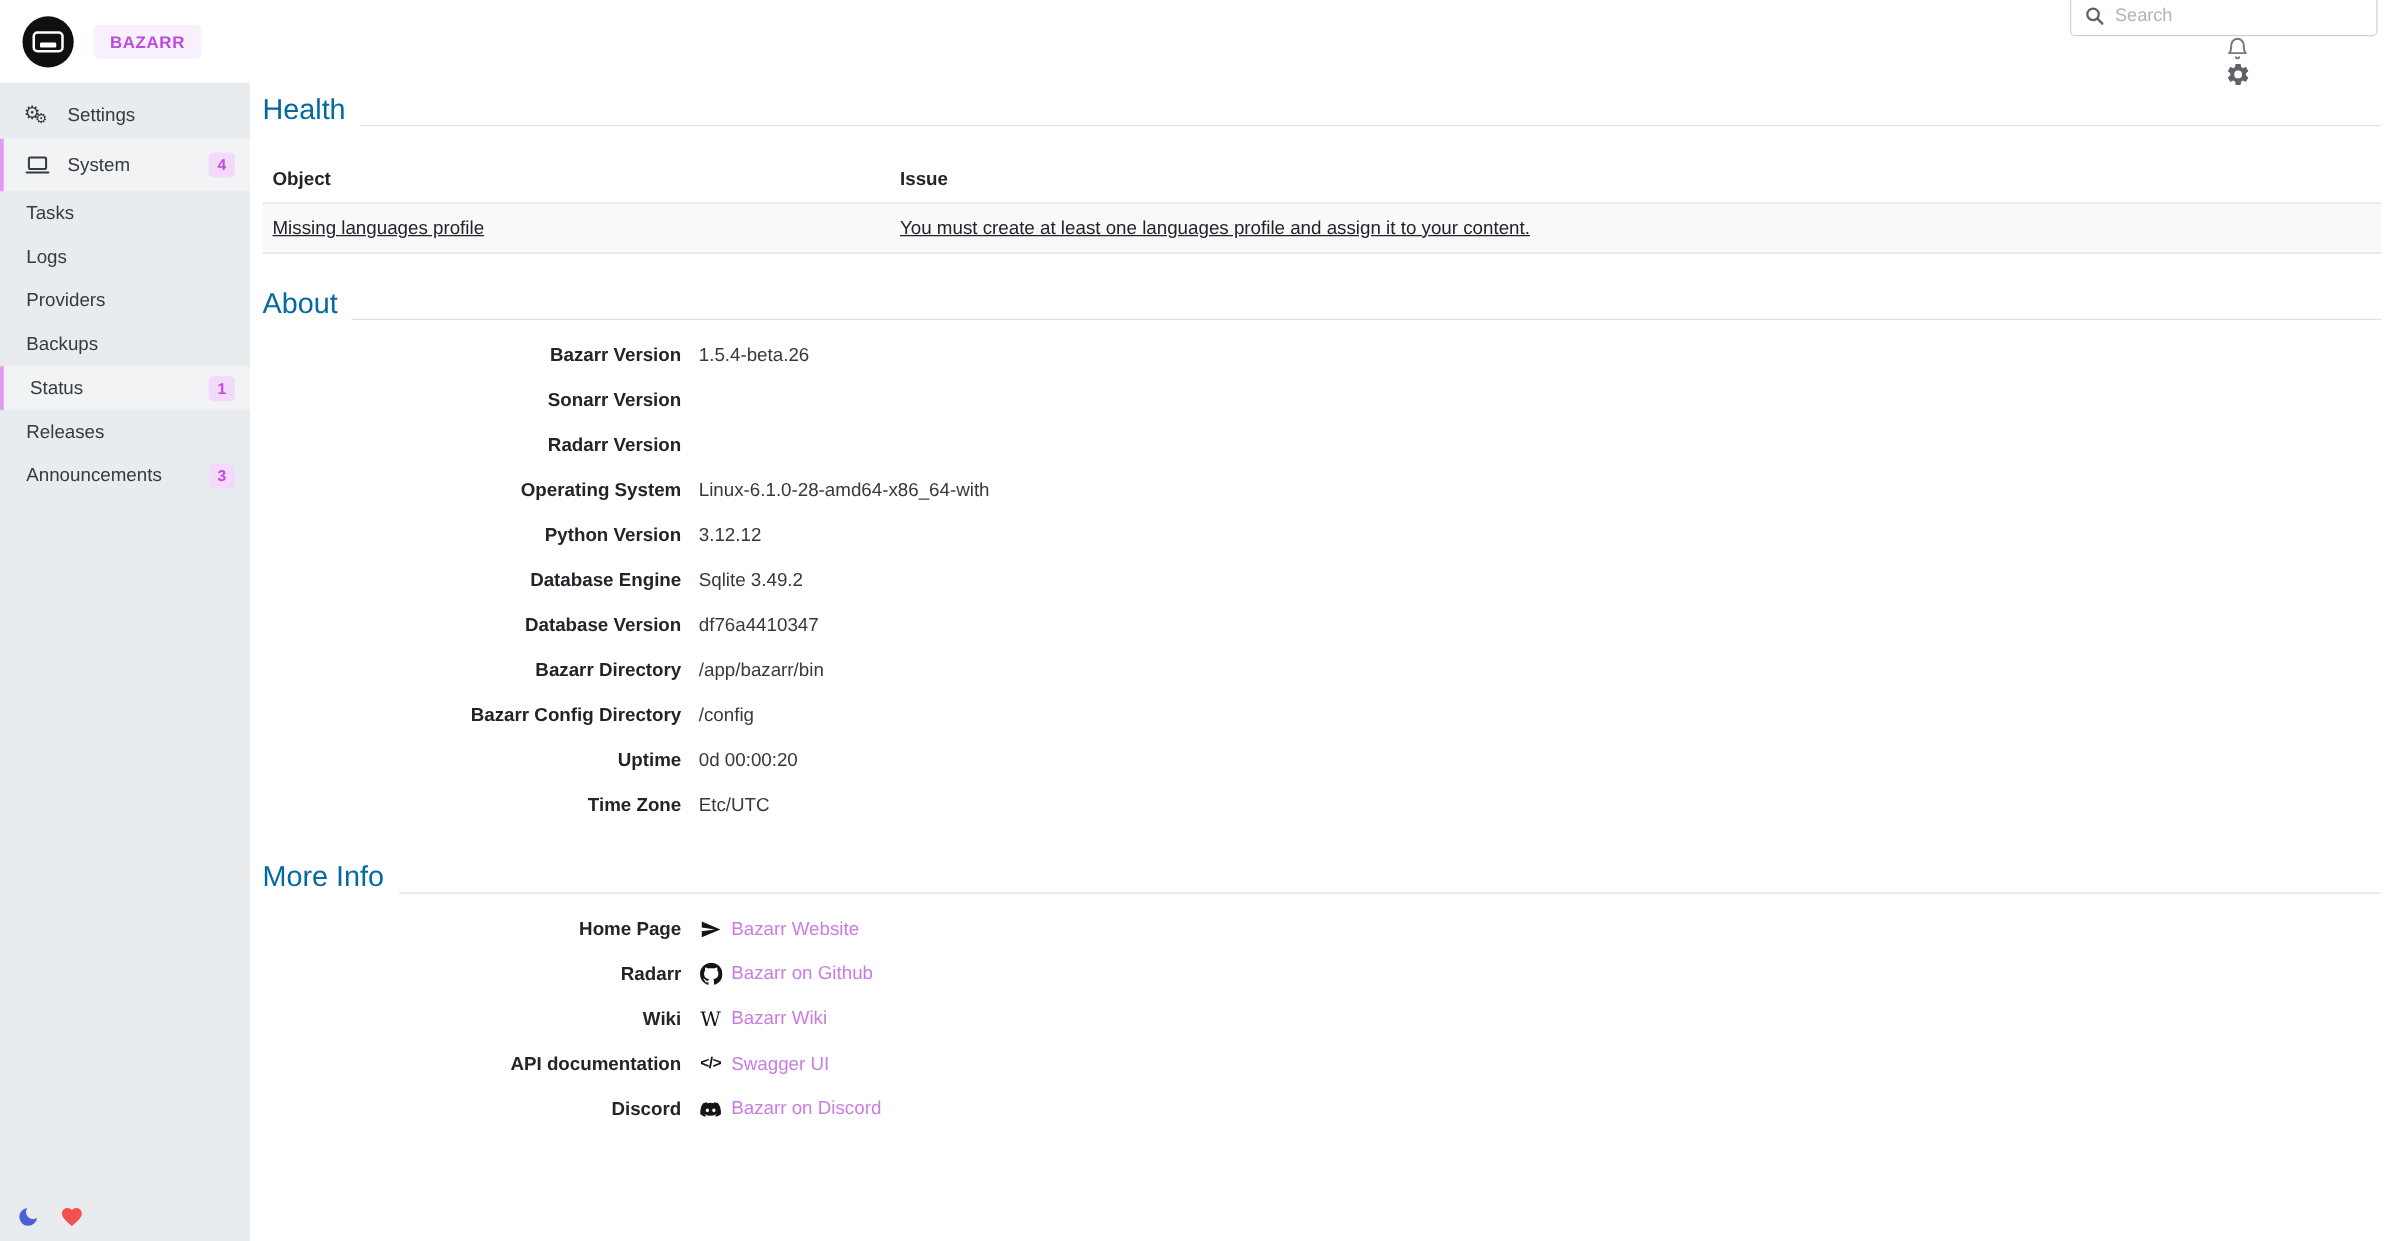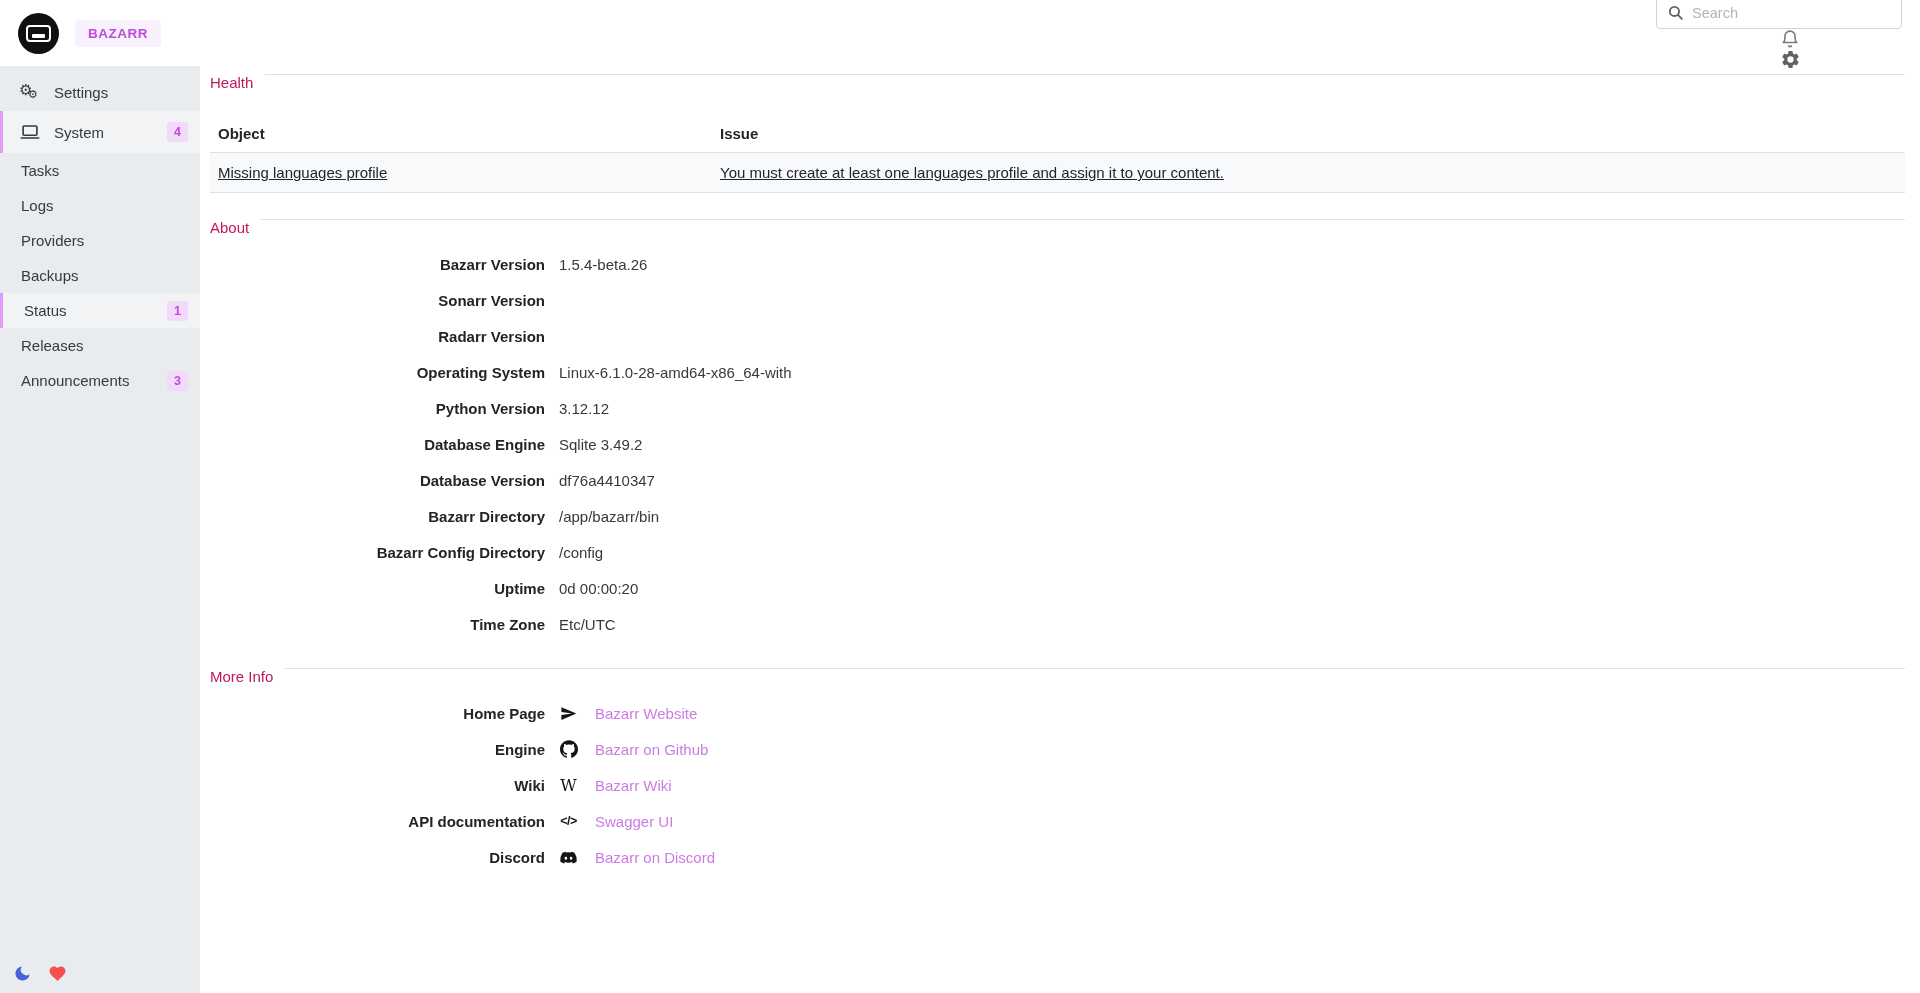--- a/index.html
+++ b/index.html
@@ -79,21 +79,21 @@
     position: absolute; bottom: 10px; left: 13px;
     display: flex; align-items: center; gap: 16px;
   }
 
   
   .main {
     position: absolute; top: 66px; left: 200px; right: 0; bottom: 0;
     background: #fff; padding: 8px 15px 0 10px; overflow: hidden;
   }
   .section-title {
-    display: flex; align-items: flex-start; color: #be185d; font-size: 15px;
+    display: flex; align-items: flex-end; color: #0369a1; font-size: 23px;
   }
   .section-title .rule { flex: 1; height: 1px; background: #dee2e6; margin-left: 12px; }
 
   table.health-table { width: 100%; border-collapse: collapse; margin-top: 24px; font-size: 15px; }
   table.health-table th {
     text-align: left; font-weight: bold; color: #212529;
     padding: 10px 8px; border-bottom: 1px solid #dee2e6;
   }
   table.health-table th:first-child { width: 502px; }
   table.health-table td { padding: 11px 8px; border-bottom: 1px solid #dee2e6; color: #212529; }
@@ -102,21 +102,21 @@
   .section-about { margin-top: 26px; }
   .kv-list { margin-top: 10px; }
   .kv-row {
     display: grid; grid-template-columns: 335px 1fr; column-gap: 14px;
     min-height: 36px; align-items: center; font-size: 15px;
   }
   .kv-label { text-align: right; font-weight: bold; color: #212529; }
   .kv-value { color: #343a40; }
 
   .section-more { margin-top: 26px; }
-  .link-cell { display: flex; align-items: center; gap: 17px; }
+  .link-cell { display: flex; align-items: flex-start; gap: 7px; }
   .link-cell a { color: #ca7ce2; text-decoration: none; font-size: 15px; cursor: pointer; }
   .li-icon { display: inline-flex; width: 19px; justify-content: center; align-items: center; color: #141414; }
   .wiki-w { font-family: "DejaVu Serif", serif; font-size: 16px; color: #141414; }
   .code-glyph { font-size: 12.5px; font-weight: bold; color: #141414; letter-spacing: -0.5px; }
 </style>
 </head>
 <body>
 
 <div class="header">
   <div class="logo">
@@ -290,21 +290,21 @@
           <span class="li-icon">
             <svg width="17" height="17" viewBox="0 0 24 24" fill="#141414">
                 <path d="M2.01 21 23 12 2.01 3 2 10l15 2-15 2z"></path>
               </svg>
           </span>
           <a>Bazarr Website</a>
         </span>
       </div>
 
       <div class="kv-row">
-        <span class="kv-label">Engine</span>
+        <span class="kv-label">Radarr</span>
         <span class="link-cell">
           <span class="li-icon">
             <svg width="18" height="18" viewBox="0 0 24 24" fill="#141414">
                 <path d="M12 .297c-6.63 0-12 5.373-12 12 0 5.303 3.438 9.8 8.205 11.385.6.113.82-.258.82-.577 0-.285-.01-1.04-.015-2.04-3.338.724-4.042-1.61-4.042-1.61C4.422 18.07 3.633 17.7 3.633 17.7c-1.087-.744.084-.729.084-.729 1.205.084 1.838 1.236 1.838 1.236 1.07 1.835 2.809 1.305 3.495.998.108-.776.417-1.305.76-1.605-2.665-.3-5.466-1.332-5.466-5.93 0-1.31.465-2.38 1.235-3.22-.135-.303-.54-1.523.105-3.176 0 0 1.005-.322 3.3 1.23.96-.267 1.98-.399 3-.405 1.02.006 2.04.138 3 .405 2.28-1.552 3.285-1.23 3.285-1.23.645 1.653.24 2.873.12 3.176.765.84 1.23 1.91 1.23 3.22 0 4.61-2.805 5.625-5.475 5.92.42.36.81 1.096.81 2.22 0 1.606-.015 2.896-.015 3.286 0 .315.21.69.825.57C20.565 22.092 24 17.592 24 12.297c0-6.627-5.373-12-12-12"></path>
               </svg>
           </span>
           <a>Bazarr on Github</a>
         </span>
       </div>
 

